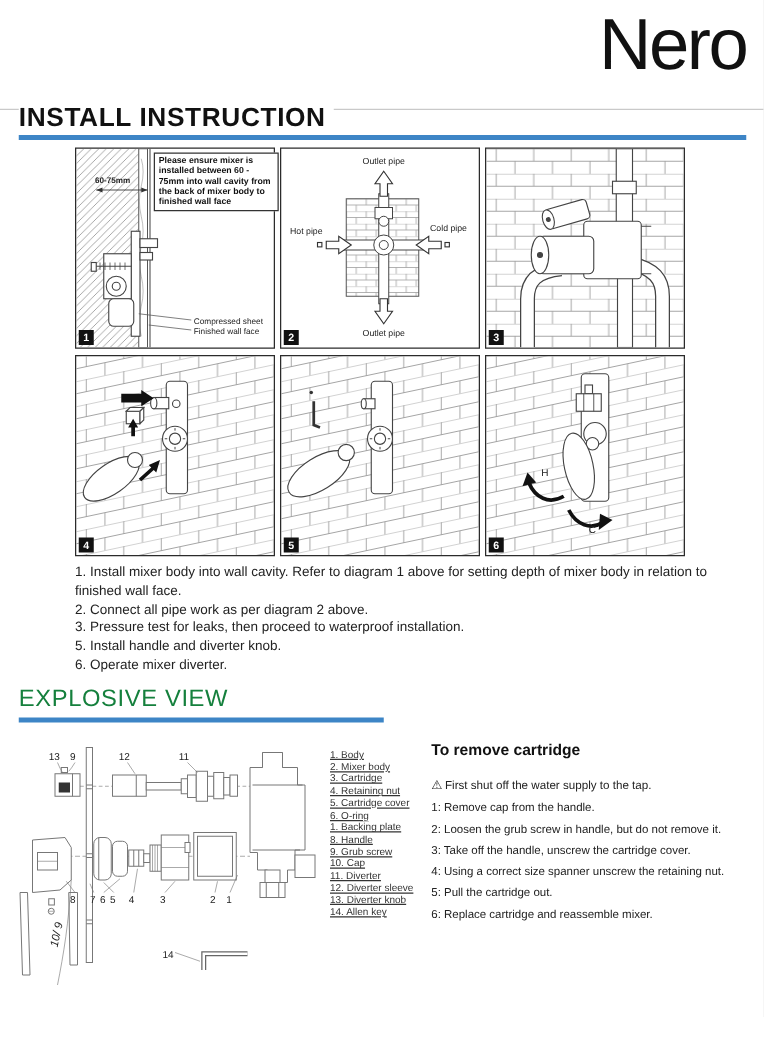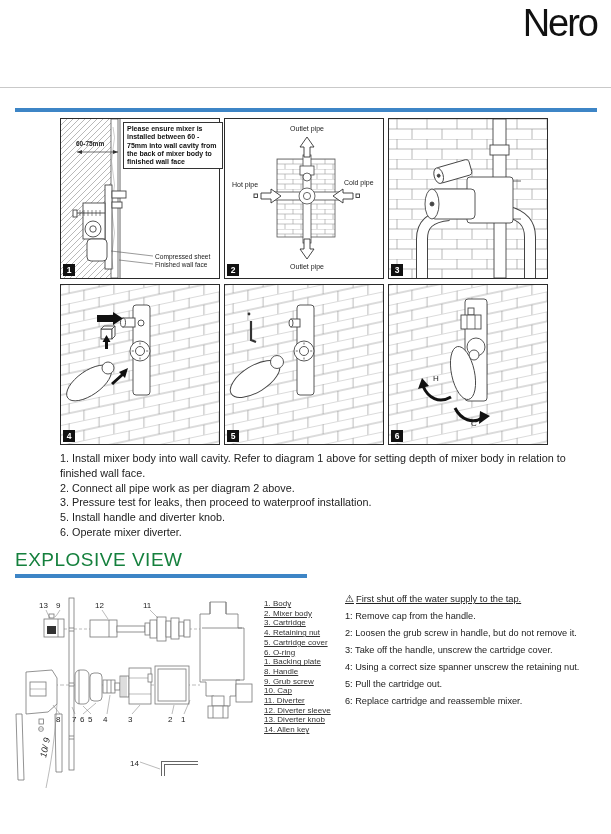--- a/index.html
+++ b/index.html
@@ -1,37 +1,37 @@
 <!DOCTYPE html>
 <html><head>
 <meta charset="utf-8">
 <style>
   html,body{margin:0;padding:0;background:#e9e9e9;}
   .page{position:relative;width:611px;height:834px;background:#fff;margin:0 auto;overflow:hidden;
         font-family:"Liberation Sans",sans-serif;color:#1c1c1c;}
-  .logo{position:absolute;top:2px;right:14px;font-size:38px;font-weight:500;letter-spacing:-2px;color:#111;margin-left:32px;}
+  .logo{position:absolute;top:2px;right:14px;font-size:58px;font-weight:500;letter-spacing:-2px;color:#111;margin-left:32px;}
   .header-rule{position:absolute;top:87px;left:0;width:611px;height:1px;background:#c9c9c9;}
   .h-install{position:absolute;top:83px;left:15px;font-size:21px;font-weight:bold;letter-spacing:.5px;color:#111;background:#fff;padding-right:6px;}
   .bar{position:absolute;height:4px;background:#3d85c6;}
   .bar-install{top:108px;left:15px;width:582px;}
   .h-explosive{position:absolute;top:549px;left:15px;font-size:19px;font-weight:normal;letter-spacing:.5px;color:#15803d;}
   .bar-explosive{top:574px;left:15px;width:292px;}
   .panels{position:absolute;top:118px;left:60px;display:grid;grid-template-columns:repeat(3,160px);grid-gap:5px 4px;}
   .panel{position:relative;width:160px;height:161px;border:1px solid #2b2b2b;box-sizing:border-box;background:#fff;}
   .panel svg{position:absolute;left:0;top:0;}
   .badge{position:absolute;left:2px;bottom:2px;width:12px;height:12px;background:#111;color:#fff;
          font-size:8.5px;font-weight:bold;display:flex;align-items:center;justify-content:center;}
   .notebox{position:absolute;left:62px;top:3px;width:92px;border:1px solid #333;padding:2px 3px;
            font-size:7px;font-weight:bold;line-height:8.3px;color:#111;background:#fff;}
   .steps{position:absolute;top:451px;left:60px;width:508px;font-size:10.8px;line-height:14.8px;color:#222;}
   .exploded{position:absolute;left:12px;top:588px;}
   .parts{position:absolute;left:264px;top:599px;font-size:8px;line-height:9.7px;color:#333;white-space:nowrap;text-decoration:underline;}
   .remove{position:absolute;left:345px;top:593px;width:266px;}
   .remove-title{font-size:12.5px;font-weight:bold;color:#111;}
-  .warning{font-size:9.3px;color:#222;margin-top:0;text-decoration:underline;}
+  .warning{font-size:9.3px;color:#222;margin-top:15px;}
   .warning .tri{font-size:10px;margin-right:2px;}
   .rstep{font-size:9.2px;color:#222;margin-top:7px;white-space:nowrap;}
   svg text{font-family:"Liberation Sans",sans-serif;fill:#222;}
   .lbl{font-size:7px;}
   .lbl-sm{font-size:6.6px;}
   .callout{font-size:8px;fill:#333;}
 </style>
 </head>
 <body>
 
@@ -46,20 +46,21 @@
     <pattern id="brickS" width="16" height="10" patternUnits="userSpaceOnUse">
       <path d="M0 0 H16 M0 5 H16 M4 0 V5 M12 5 V10" stroke="#9a9a9a" stroke-width="0.6" fill="none"></path>
     </pattern>
   </defs>
 </svg>
 
 <div class="page">
 
   <div class="logo">Nero</div>
   <div class="header-rule"></div>
+  <div class="h-install">INSTALL INSTRUCTION</div>
   <div class="bar bar-install"></div>
 
   <div class="panels">
 
     <div class="panel">
       <svg width="158" height="159" viewBox="0 0 158 159">
         <rect x="0" y="0" width="50" height="159" fill="url(#hatch)"></rect>
         <rect x="50" y="0" width="7" height="159" fill="#fff" stroke="#555" stroke-width="0.8"></rect>
         <path d="M52 8 q3 10 0 22 q-3 12 0 24 q3 12 0 24 q-3 12 0 24 q3 12 0 24 q-3 12 0 24" stroke="#999" stroke-width="0.5" fill="none"></path>
         <line x1="59" y1="0" x2="59" y2="159" stroke="#555" stroke-width="0.9"></line>
@@ -326,20 +327,21 @@
     <div>8. Handle</div>
     <div>9. Grub screw</div>
     <div>10. Cap</div>
     <div>11. Diverter</div>
     <div>12. Diverter sleeve</div>
     <div>13. Diverter knob</div>
     <div>14. Allen key</div>
   </div>
 
   <div class="remove">
+    <div class="remove-title">To remove cartridge</div>
     <div class="warning">
       <span class="tri">⚠</span><span>First shut off the water supply to the tap.</span>
     </div>
     <div class="rstep">1: Remove cap from the handle.</div>
     <div class="rstep">2: Loosen the grub screw in handle, but do not remove it.</div>
     <div class="rstep">3: Take off the handle, unscrew the cartridge cover.</div>
     <div class="rstep">4: Using a correct size spanner unscrew the retaining nut.</div>
     <div class="rstep">5: Pull the cartridge out.</div>
     <div class="rstep">6: Replace cartridge and reassemble mixer.</div>
   </div>

